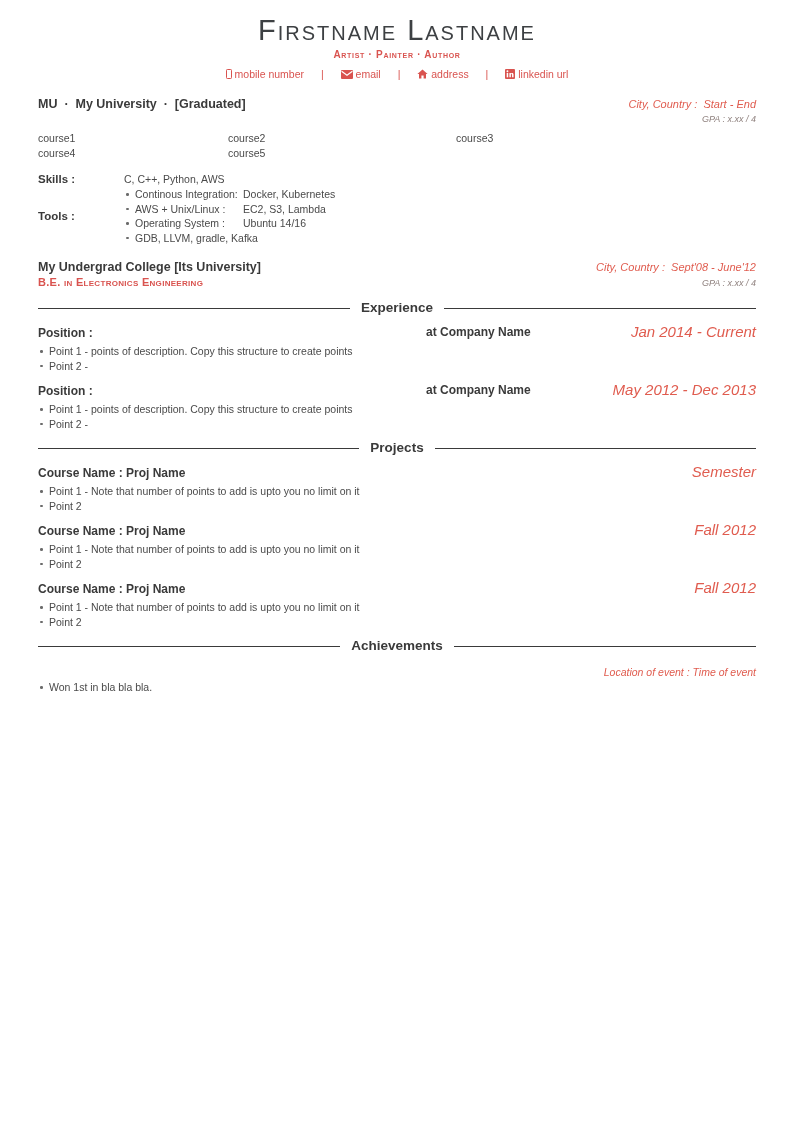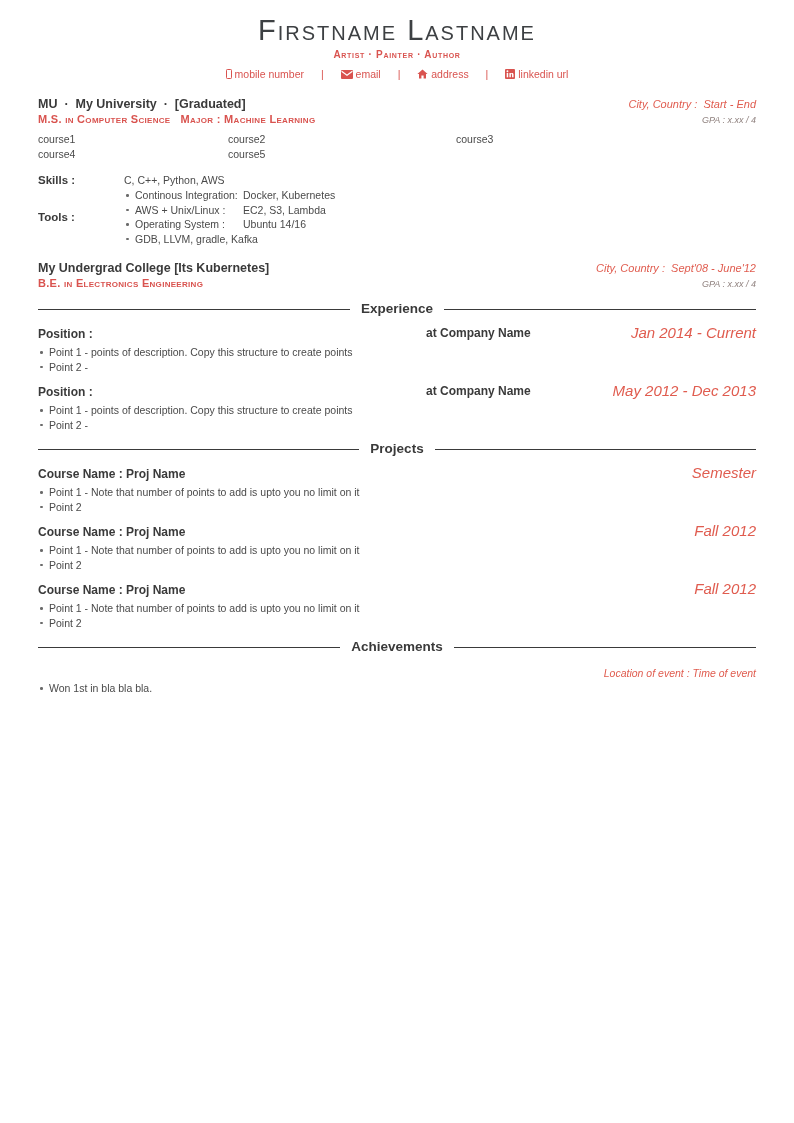--- a/index.html
+++ b/index.html
@@ -270,21 +270,20 @@
       </span><span>linkedin url</span>
     </span>
   </div>
 
   <div class="edu-block">
     <div class="row">
       <div class="left inst">MU  ·  My University  ·  [Graduated]</div>
       <div class="right place">City, Country :  Start - End</div>
     </div>
     <div class="row">
-      <div class="left degree">M.S. in Computer Science   Major : Machine Learning</div>
       <div class="right gpa">GPA : x.xx / 4</div>
     </div>
 
     <div class="courses">
       <div class="course-row">
         <div class="c1">course1</div>
         <div class="c2">course2</div>
         <div class="c3">course3</div>
       </div>
       <div class="course-row">
@@ -306,21 +305,21 @@
         <li><span class="tool-k">Continous Integration:</span><span>Docker, Kubernetes</span></li>
         <li><span class="tool-k">AWS + Unix/Linux :</span><span>EC2, S3, Lambda</span></li>
         <li><span class="tool-k">Operating System :</span><span>Ubuntu 14/16</span></li>
         <li><span>GDB, LLVM, gradle, Kafka</span></li>
       </ul>
     </div>
   </div>
 
   <div class="edu-block">
     <div class="row">
-      <div class="left inst">My Undergrad College [Its Kubernetes]</div>
+      <div class="left inst">My Undergrad College [Its University]</div>
       <div class="right place">City, Country :  Sept'08 - June'12</div>
     </div>
     <div class="row">
       <div class="left degree">B.E. in Electronics Engineering</div>
       <div class="right gpa">GPA : x.xx / 4</div>
     </div>
   </div>
 
   <div class="section">
     <div class="ln"></div>

